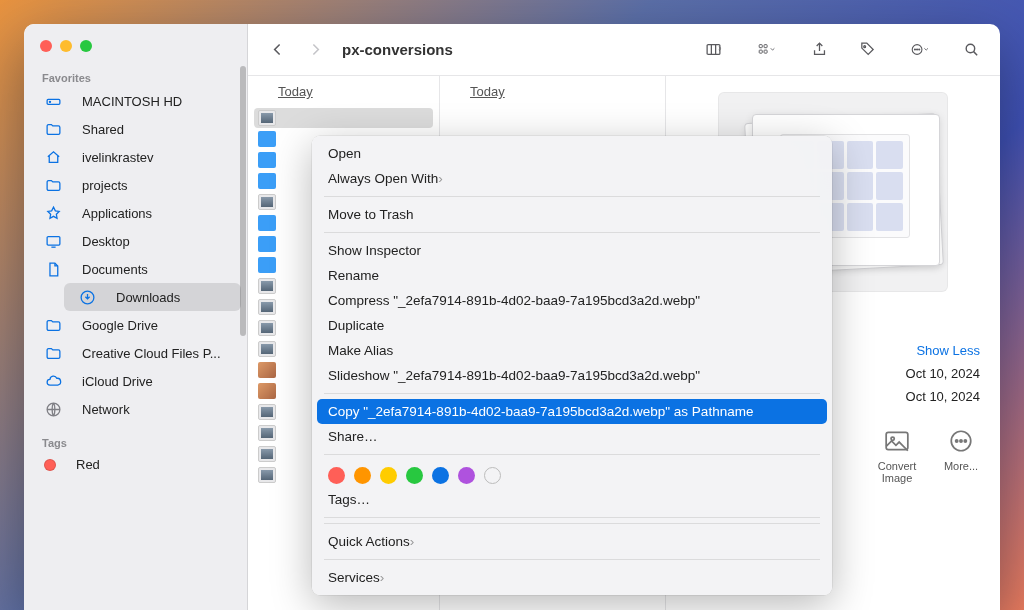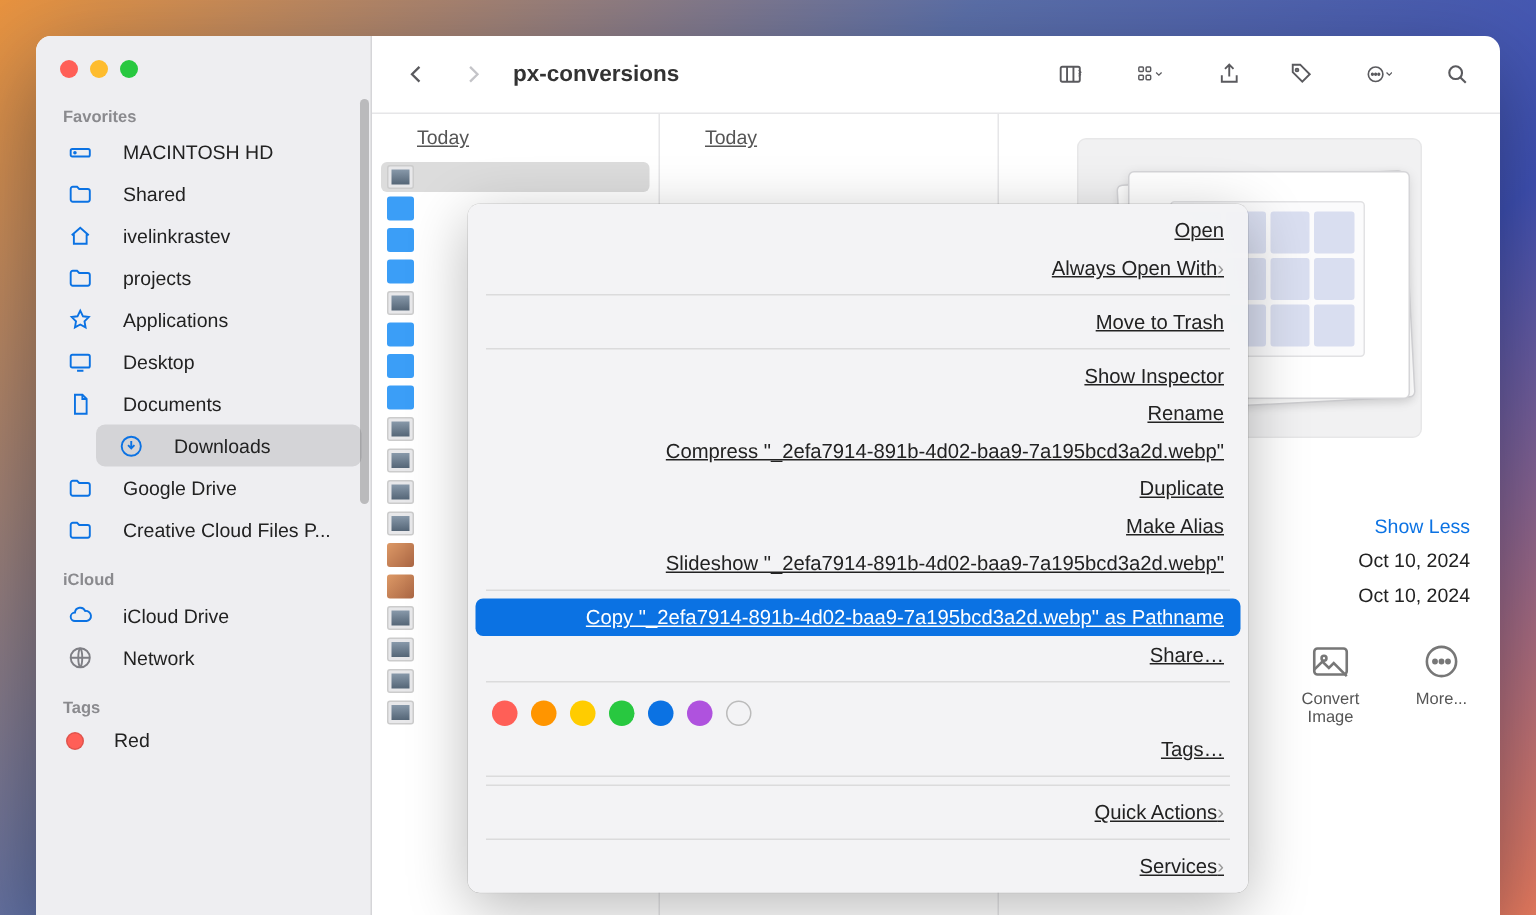--- a/index.html
+++ b/index.html
@@ -79,31 +79,31 @@
     }
     .preview-inner {
       position: absolute; top: 42px; left: 62px; width: 130px; height: 104px; z-index: 2;
       background: #fbfbfc; border: 1px solid #e2e2e4; border-radius: 3px;
       display: grid; grid-template-columns: repeat(4,1fr); gap: 3px; padding: 6px;
     }
     .preview-inner div { background: #d9def0; border-radius: 2px; }
     .meta { width: 100%; margin-top: 24px; font-size: 13px; }
     .meta-row { display: flex; justify-content: space-between; padding: 4px 0; color: #222; }
     .show-less { text-align: right; color: #0b72e3; font-size: 13px; padding: 4px 0; }
-    .quick-actions { display: flex; gap: 30px; margin-top: 18px; align-self: flex-end; }
+    .quick-actions { display: flex; gap: 20px; margin-top: 18px; align-self: flex-end; }
     .qa { display: flex; flex-direction: column; align-items: center; gap: 4px; color: #555; font-size: 11px; }
     .qa-icon { width: 38px; height: 30px; display: flex; align-items: center; justify-content: center; }
     
     .ctx-menu {
       position: absolute; top: 112px; left: 288px; width: 520px;
       background: rgba(243,243,245,0.97); backdrop-filter: blur(30px);
       border-radius: 8px; box-shadow: 0 10px 40px rgba(0,0,0,0.28), 0 0 0 0.5px rgba(0,0,0,0.12);
       padding: 5px 0; font-size: 13.5px; color: #222; z-index: 100;
     }
-    .ctx-item { padding: 5px 16px; display: flex; justify-content: flex-end; align-items: center; text-decoration: underline; }
+    .ctx-item { padding: 5px 16px; display: flex; justify-content: flex-start; align-items: center; }
     .ctx-item.highlighted { background: #0b72e3; color: #fff; margin: 0 5px; border-radius: 5px; padding: 5px 11px; }
     .ctx-sep { height: 1px; background: rgba(0,0,0,0.1); margin: 5px 12px; }
     .ctx-sub { color: #999; }
     .tag-palette { display: flex; gap: 9px; padding: 7px 16px 3px 16px; }
     .tag-circle { width: 17px; height: 17px; border-radius: 50%; }
   </style>
 </head>
 <body>
 
 <div class="window">
@@ -195,21 +195,20 @@
     </div>
     <div class="sb-item">
       <span class="sb-icon">
           <svg viewBox="0 0 24 24" fill="none" stroke="currentColor" stroke-width="1.8">
             <path d="M3 7a2 2 0 012-2h4l2 2h8a2 2 0 012 2v8a2 2 0 01-2 2H5a2 2 0 01-2-2V7z"></path>
           </svg>
         </span>
       <span>Creative Cloud Files P...</span>
     </div>
 
-    <div class="sb-section" style="margin-top:8px">iCloud</div>
     <div class="sb-item">
       <span class="sb-icon">
           <svg viewBox="0 0 24 24" fill="none" stroke="currentColor" stroke-width="1.8">
             <path d="M7 17a4 4 0 010-8 5 5 0 019.6-1.5A4 4 0 0118 17H7z"></path>
           </svg>
         </span>
       <span>iCloud Drive</span>
     </div>
 
     <div class="sb-item">

